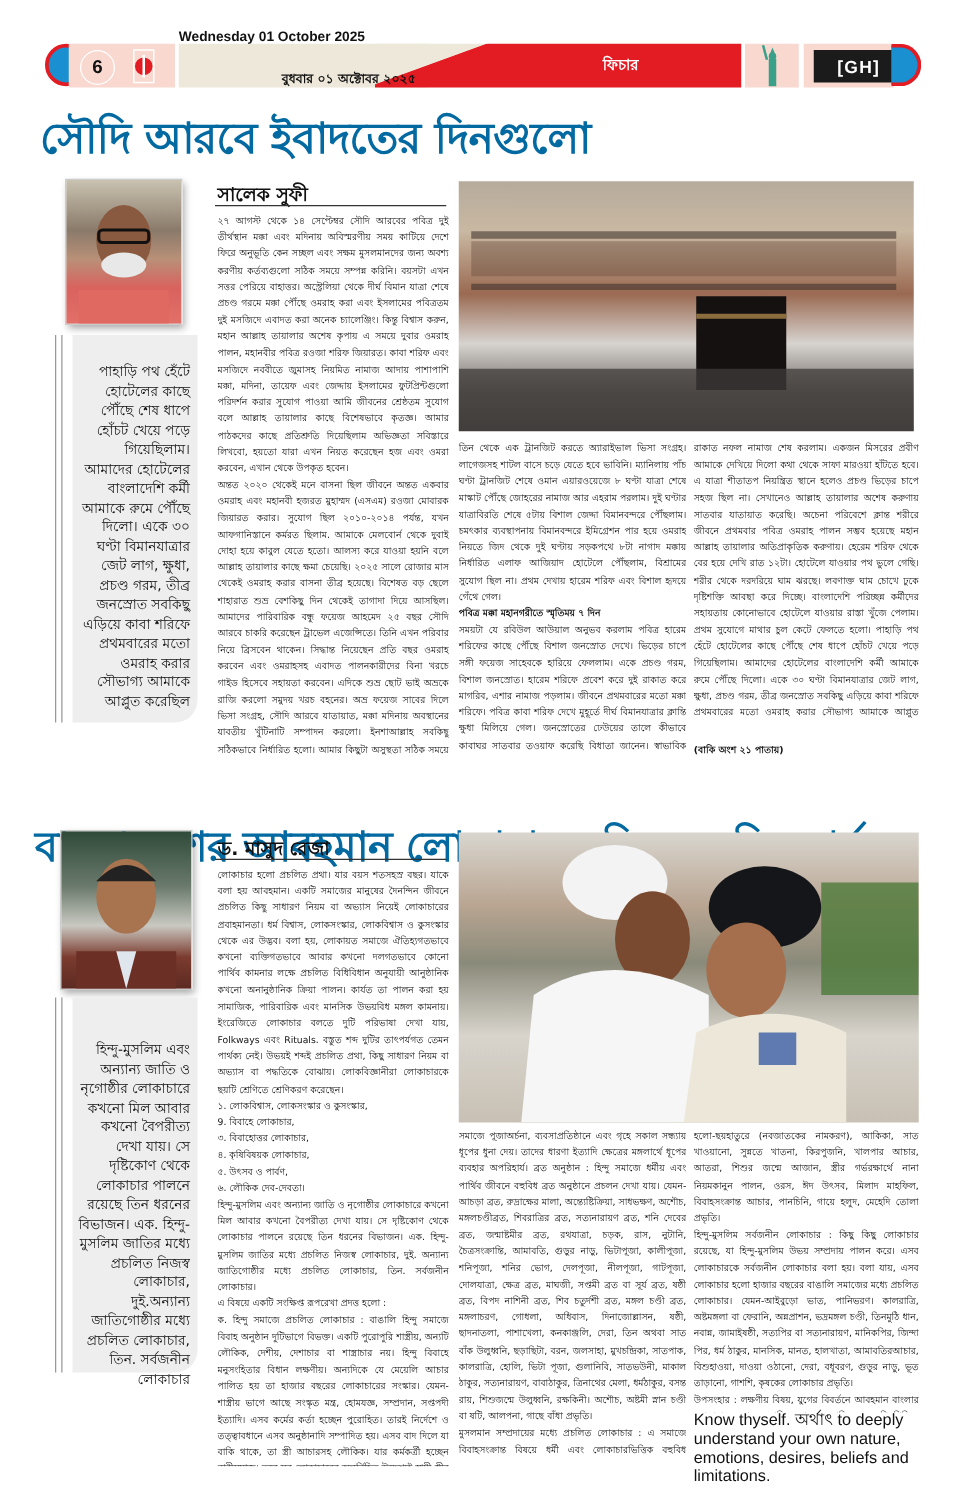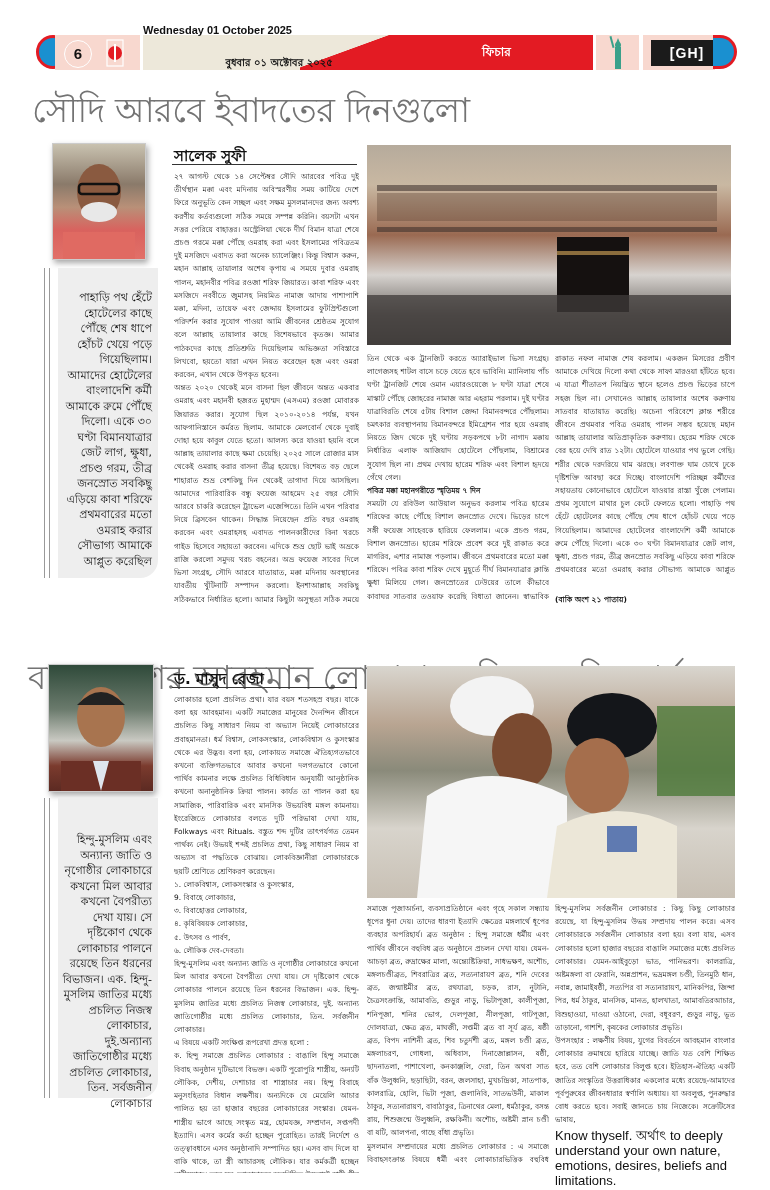--- a/index.html
+++ b/index.html
@@ -14,21 +14,21 @@
   .hdr .datebox{left:143px;top:35px;width:200px;height:35px;background:#ede8da;}
   .hdr .swoosh{left:300px;top:35px;width:100px;height:35px;background:linear-gradient(160deg,#ede8da 45%,#e31b23 46%);}
   .hdr .date-en{left:143px;top:24px;width:200px;font:bold 11px "Liberation Sans",sans-serif;color:#111;}
   .hdr .date-bn{left:143px;top:55px;width:200px;text-align:center;font:bold 10px "DejaVu Sans",sans-serif;color:#111;padding-left:36px;}
   .hdr .section{left:400px;top:35px;width:193px;height:35px;background:#e31b23;color:#fff;font:bold 12px "DejaVu Sans",sans-serif;text-align:center;line-height:35px;}
   .hdr .statue{left:596px;top:35px;width:43px;height:35px;background:#f8d8cf;}
   .hdr .brand{left:643px;top:35px;width:72px;height:35px;background:#f8d8cf;}
   .hdr .brand-inner{left:651px;top:40px;width:72px;height:26px;background:#1b1b1b;color:#fff;font:bold 14px "Liberation Sans",sans-serif;text-align:center;line-height:26px;letter-spacing:1px;}
   .hdr .r-circle{left:713px;top:35px;width:24px;height:34px;border-radius:0 17px 17px 0;background:#1a90d0;border:3px solid #e31b23;border-left:none;box-sizing:border-box;}
 
-  .headline{font-family:"DejaVu Serif",serif;font-weight:normal;color:#737373;white-space:nowrap;}
+  .headline{font-family:"DejaVu Serif",serif;font-weight:bold;color:#0369a1;white-space:nowrap;}
   .h1{left:32px;top:84px;font-size:34px;letter-spacing:-0.5px;}
   .h2{left:28px;top:652px;font-size:33px;letter-spacing:-0.5px;}
 
   .photo{background:#ddd;border:1px solid #ccc;box-shadow:2px 3px 6px rgba(0,0,0,.35);overflow:hidden;}
   .pull{background:#eeeeee;border-radius:0 0 18px 0;}
   .pull-text{font:11px/15.5px "DejaVu Sans",sans-serif;text-align:right;color:#111;}
   .vlines{border-left:1px solid #999;border-right:1px solid #999;width:4px;}
   .byline{font:bold 15px "DejaVu Sans",sans-serif;color:#111;}
   .byline-rule{height:1px;background:#333;}
   .body-text{font:7.4px/13.2px "DejaVu Sans",sans-serif;text-align:justify;color:#111;overflow:hidden;}
@@ -162,16 +162,17 @@
     <rect x="240" y="160" width="30" height="26" fill="#3c5fa8" opacity=".8"></rect>
   </svg>
 </div>
 
 <div class="abs body-text" style="left:367px;top:902px;width:182px;height:262px;">
   <p>সমাজে পূজাঅর্চনা, ব্যবসাপ্রতিষ্ঠানে এবং গৃহে সকাল সন্ধ্যায় ধূপের ধুনা দেয়। তাদের ধারণা ইত্যাদি ক্ষেত্রের মঙ্গলার্থে ধূপের ব্যবহার অপরিহার্য। ব্রত অনুষ্ঠান : হিন্দু সমাজে ধর্মীয় এবং পার্থিব জীবনে বহুবিধ ব্রত অনুষ্ঠানে প্রচলন দেখা যায়। যেমন-আচড়া ব্রত, রুদ্রাক্ষের মালা, অন্ত্যেষ্টিক্রিয়া, সাধভক্ষণ, অশৌচ, মঙ্গলচণ্ডীব্রত, শিবরাত্রির ব্রত, সত্যনারায়ণ ব্রত, শনি দেবের ব্রত, জন্মাষ্টমীর ব্রত, রথযাত্রা, চড়ক, রাস, নুটানি, চৈত্রসংক্রান্তি, আমাবতি, গুড়ুর নাড়ু, ভিটাপূজা, কালীপূজা, শনিপূজা, শনির ভোগ, দেলপূজা, নীলপূজা, গাটপূজা, দোলযাত্রা, ক্ষেত্র ব্রত, মাঘজী, সপ্তমী ব্রত বা সূর্য ব্রত, ষষ্ঠী ব্রত, বিপদ নাশিনী ব্রত, শিব চতুর্দশী ব্রত, মঙ্গল চণ্ডী ব্রত, মঙ্গলাচরণ, গোধলা, অধিবাস, দিনাজোল্লাসন, ষষ্ঠী, ছাদনাতলা, পাশাখেলা, কনকাঞ্জলি, দেরা, তিন অথবা সাত বাঁক উলুধ্বনি, ছড়াছিটা, বরন, জলসাহা, মুখচন্দ্রিকা, সাতপাক, কালরাত্রি, হোলি, ভিটা পূজা, গুলানিবি, সাতভউনী, মাকাল ঠাকুর, সত্যনারায়ণ, বাবাঠাকুর, ত্রিনাথের মেলা, ধর্মঠাকুর, বসন্ত রায়, শিশুজন্মে উলুধ্বনি, রক্ষকিনী। অশৌচ, অষ্টমী স্নান চণ্ডী বা ষটি, আলপনা, গাছে বাঁধা প্রভৃতি।</p>
   <p>মুসলমান সম্প্রদায়ের মধ্যে প্রচলিত লোকাচার : এ সমাজে বিবাহসংক্রান্ত বিষয়ে ধর্মী এবং লোকাচারভিত্তিক বহুবিধ নিয়মকানুন পালন করা হয়। যার উদ্দেশ্য স্বামী-স্ত্রীর মধ্যে স্থায়ী সুখশান্তি এবং বংশ রক্ষার্থে সন্তান কামনা। এছাড়া রোগশোক থেকে পরিত্রাণ পাওয়া। তবে হিন্দু সমাজের তুলনায় মুসলমান সমাজে প্রচলিত লোকাচারের মাত্রা কম। কিছু উদাহরণ দেওয়া</p>
 </div>
 
 <div class="abs body-text" style="left:555px;top:902px;width:180px;height:228px;">
+  <p>হলো-ছয়হাতুরে (নবজাতকের নামকরণ), আকিকা, সাত খাওয়ানো, সুন্নতে খাতনা, কিরপুজনি, খালপার আচার, আতরা, শিশুর জন্মে আজান, স্ত্রীর গর্ভরক্ষার্থে নানা নিয়মকানুন পালন, ওরস, ঈদ উৎসব, মিলাদ মাহফিল, বিবাহসংক্রান্ত আচার, পানচিনি, গায়ে হলুদ, মেহেদি তোলা প্রভৃতি।</p>
   <p>হিন্দু-মুসলিম সর্বজনীন লোকাচার : কিছু কিছু লোকাচার রয়েছে, যা হিন্দু-মুসলিম উভয় সম্প্রদায় পালন করে। এসব লোকাচারকে সর্বজনীন লোকাচার বলা হয়। বলা যায়, এসব লোকাচার হলো হাজার বছরের বাঙালি সমাজের মধ্যে প্রচলিত লোকাচার। যেমন-আইবুড়ো ভাত, পানিভরণ। কালরাত্রি, অষ্টমঙ্গলা বা ফেরানি, অন্নপ্রাশন, ভদ্রমঙ্গল চণ্ডী, তিনমুঠি ধান, নবান্ন, জামাইষষ্ঠী, সত্যপির বা সত্যনারায়ণ, মানিকপির, জিন্দা পির, ধর্ম ঠাকুর, মানসিক, মানত, হালখাতা, আমাবতিরআচার, বিশুহাওয়া, দাওয়া ওঠানো, দেরা, বধূবরণ, গুড়ুর নাড়ু, ভূত তাড়ানো, গাশশি, কৃষকের লোকাচার প্রভৃতি।</p>
   <p>উপসংহার : লক্ষণীয় বিষয়, যুগের বিবর্তনে আবহমান বাংলার লোকাচার ক্রমান্বয়ে হারিয়ে যাচ্ছে। জাতি যত বেশি শিক্ষিত হবে, তত বেশি লোকাচার বিলুপ্ত হবে। ইতিহাস-ঐতিহ্য একটি জাতির সংস্কৃতির উত্তরাধিকার একলোর মধ্যে রয়েছে-আমাদের পূর্বপুরুষের জীবনধারার স্বর্ণালি অধ্যায়। যা অবলুপ্ত, পুনরুদ্ধার বোধ করতে হবে। সবাই জানতে চায় নিজেকে। সক্রেটিসের ভাষায়,</p>
 </div>
 <div class="abs en-large" style="left:555px;top:1128px;width:180px;">Know thyself. অর্থাৎ to deeply understand your own nature, emotions, desires, beliefs and limitations.</div>
 
 </body></html>

